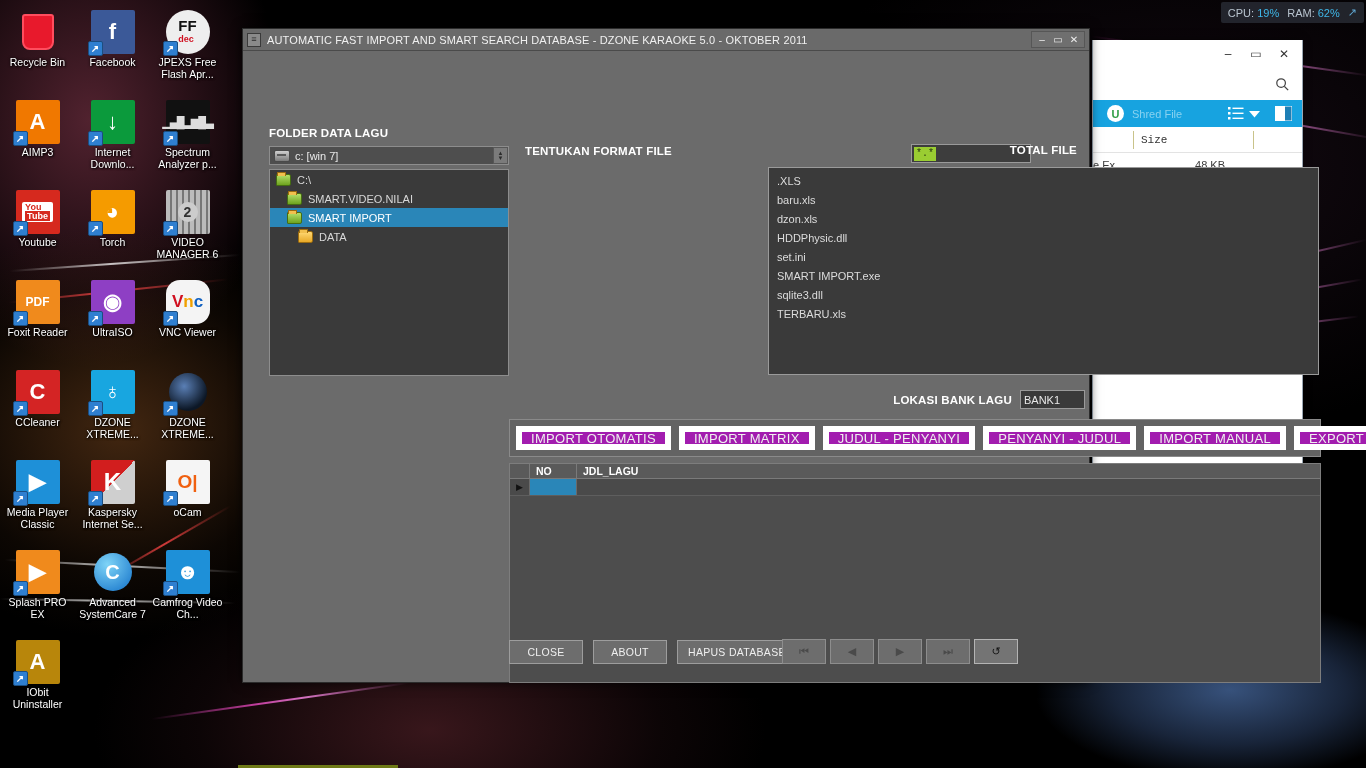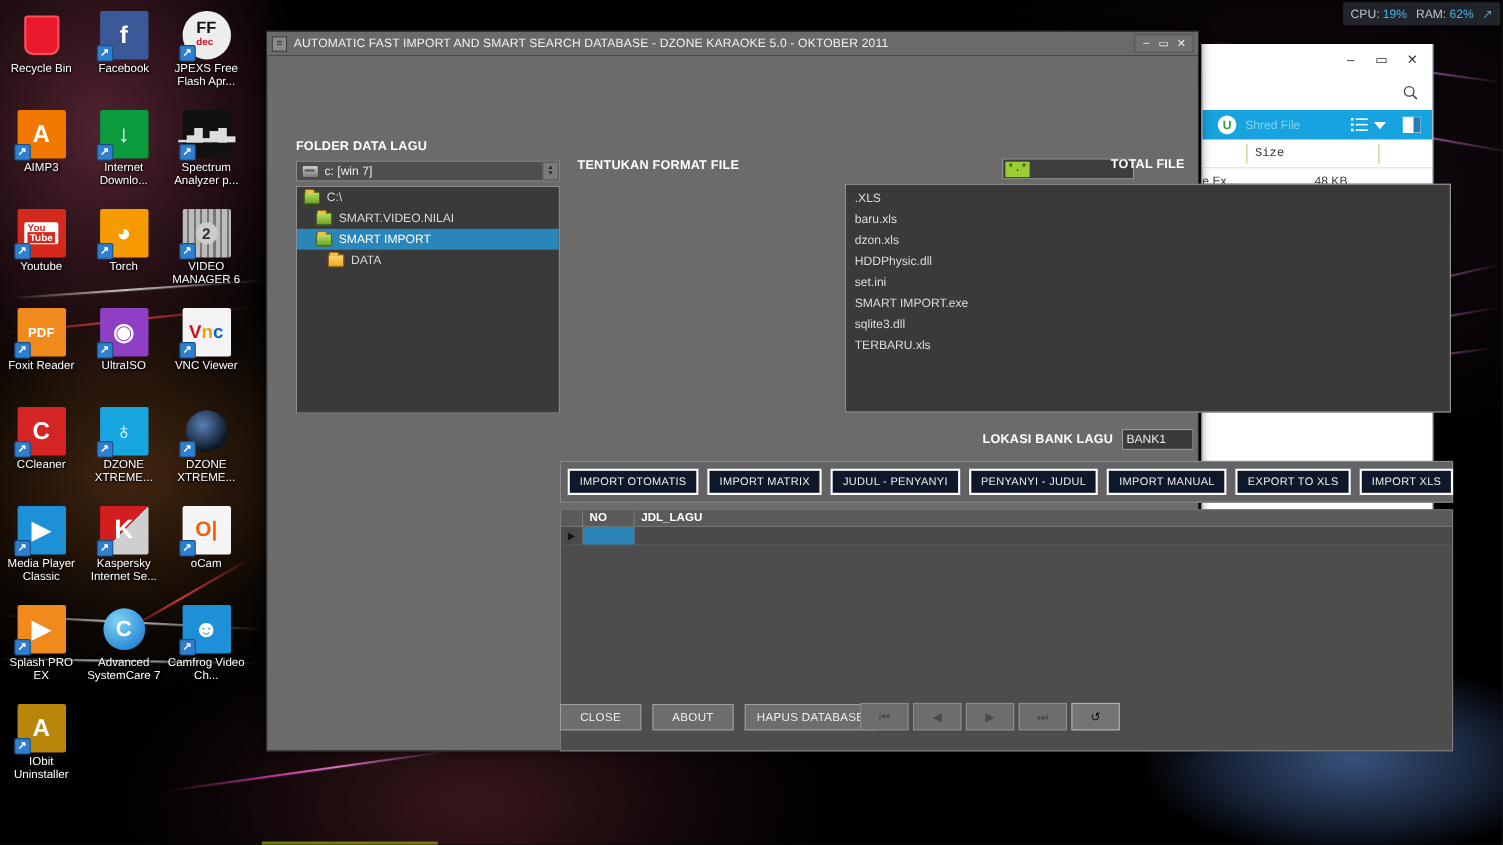--- a/index.html
+++ b/index.html
@@ -175,22 +175,22 @@
     font-size:11px; padding:0 3px; display:flex; align-items:center; cursor:text;
   }
 
   
   #action-panel {
     position:absolute; left:266px; top:368px; width:812px; height:38px;
     background:#636363; border:1px solid #8a8a8a;
     display:flex; align-items:center; gap:8px; padding:0 6px;
   }
   .act-btn {
-    height:24px; background:#0f172a; border:2px solid #ffffff;
-    color:#efefef; font-size:10px; letter-spacing:0.3px;
+    height:24px; background:#a21caf; border:6px solid #ffffff;
+    color:#efefef; font-size:13px; letter-spacing:0.3px;
     display:flex;align-items:center;justify-content:center;
     padding:0 9px; cursor:pointer; white-space:nowrap;
     font-family:"Liberation Sans", sans-serif;
   }
 
   
   #grid {
     position:absolute; left:266px; top:412px; width:812px; height:220px;
     background:#4d4d4d; border:1px solid #7d7d7d; overflow:hidden;
   }
@@ -363,21 +363,21 @@
         <span style="font-size:12px;font-weight:bold;color:#fff;">PDF</span>
         <span class="shortcut">↗</span>
       </div>
       <div class="cap">Foxit Reader</div>
     </div>
     <div class="desk-icon">
       <div class="glyph" style="background: rgb(142, 63, 196);">◉<span class="shortcut">↗</span></div>
       <div class="cap">UltraISO</div>
     </div>
     <div class="desk-icon">
-      <div class="glyph" style="background: rgb(244, 244, 244);">
+      <div class="glyph" style="background: rgb(244, 244, 244); border-radius: 14px;">
         <span style="font-size:17px;font-weight:bold;"><span style="color:#d01020">V</span><span style="color:#f0a000">n</span><span style="color:#1060c0">c</span></span>
         <span class="shortcut">↗</span>
       </div>
       <div class="cap">VNC Viewer</div>
     </div>
     <div class="desk-icon">
       <div class="glyph" style="background: rgb(212, 36, 36);">C<span class="shortcut">↗</span></div>
       <div class="cap">CCleaner</div>
     </div>
     <div class="desk-icon">

